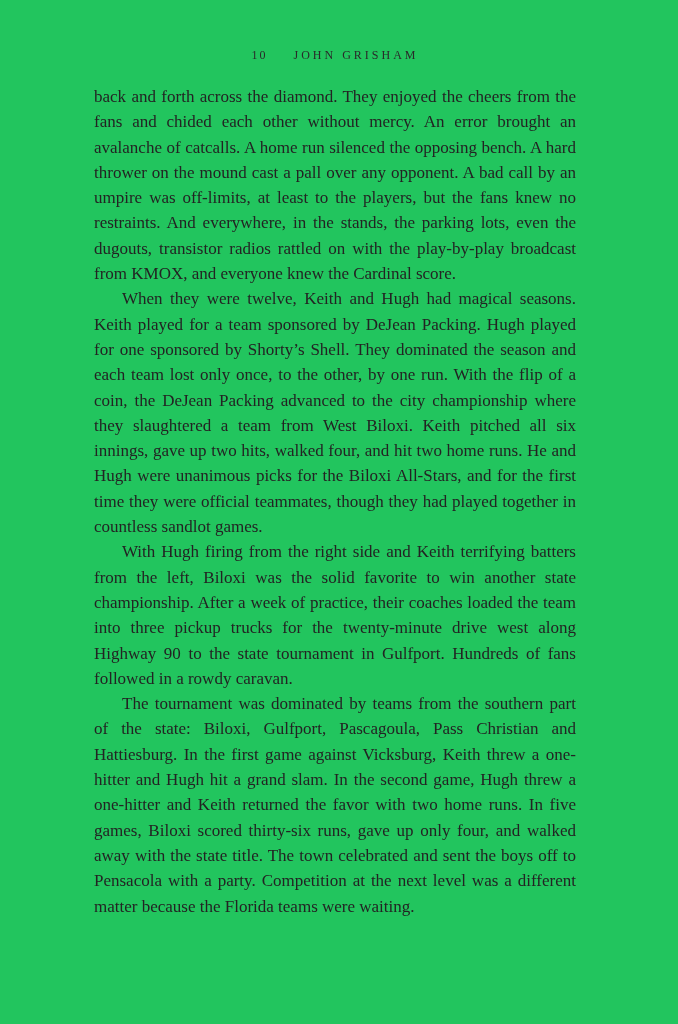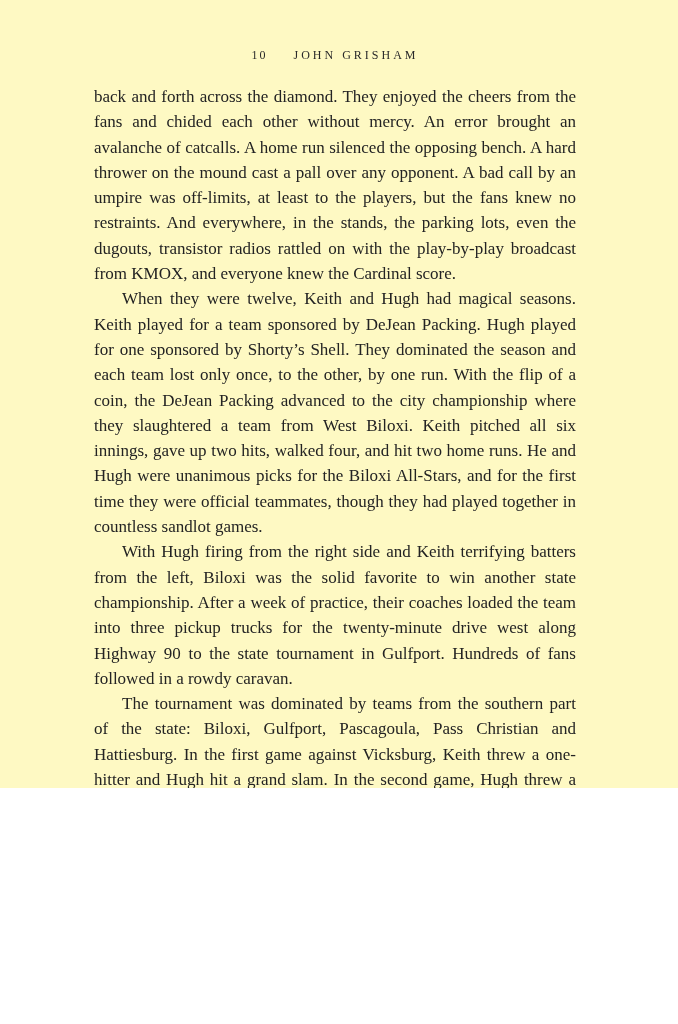--- a/index.html
+++ b/index.html
@@ -3,22 +3,22 @@
 <meta charset="utf-8">
 <style>
   html, body {
     margin: 0;
     padding: 0;
     background: #ffffff;
   }
   .page {
     position: relative;
     width: 678px;
-    height: 788px;
-    background: #fef9c3;
+    height: 1024px;
+    background: #22c55e;
     font-family: "Liberation Serif", "DejaVu Serif", serif;
     color: #1f1f1f;
     overflow: hidden;
   }
   .running-head {
     position: absolute;
     top: 48px;
     left: 94px;
     width: 482px;
     text-align: center;

